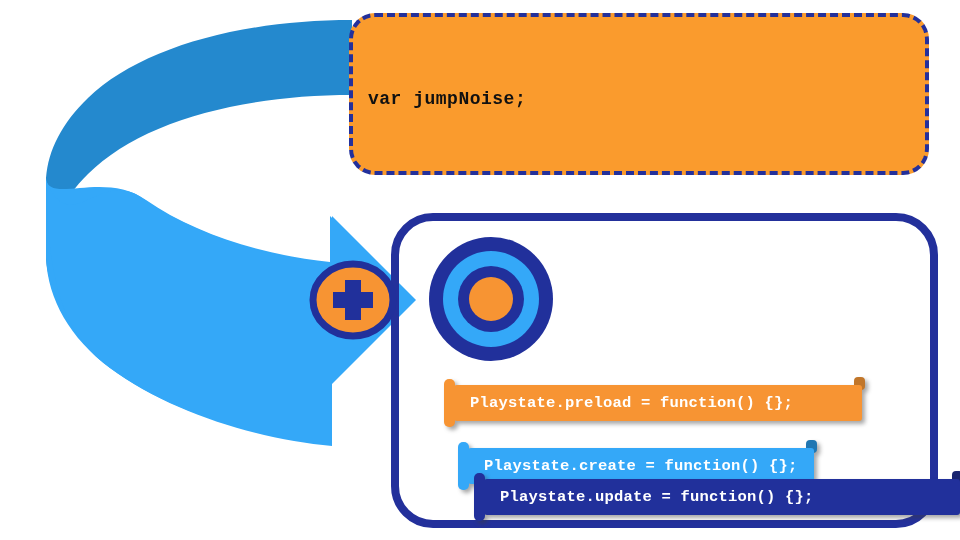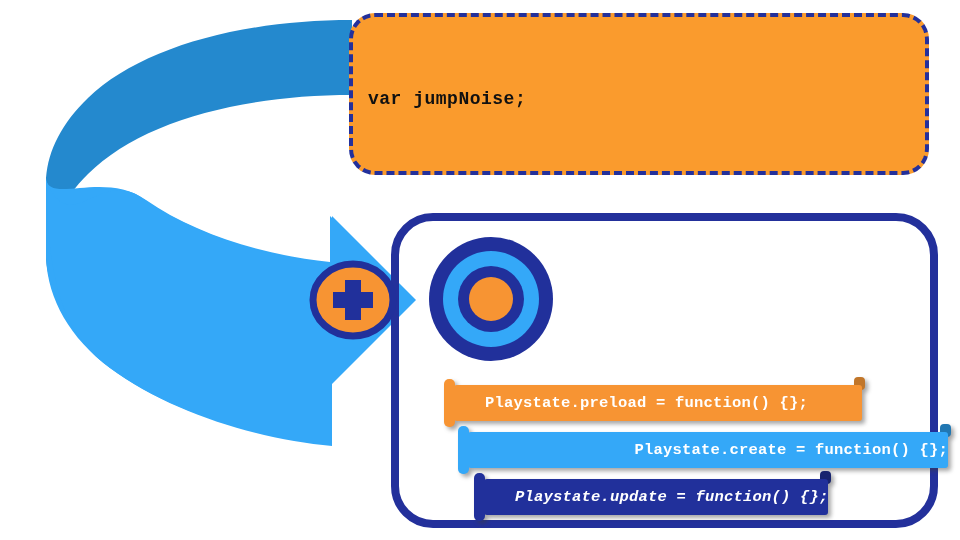--- a/index.html
+++ b/index.html
@@ -91,39 +91,39 @@
     position: absolute;
     right: -3px;
     top: -8px;
     width: 11px;
     height: 13px;
     border-radius: 4px;
   }
   .banner .code {
     position: relative;
     z-index: 3;
-    margin-left: 41px;
+    margin-left: 26px;
     font-family: "Liberation Mono", "DejaVu Sans Mono", monospace;
     font-weight: bold;
     font-size: 15.5px;
     color: #ffffff;
     white-space: pre;
     letter-spacing: 0.2px;
   }
 
   
   #banner-0 { left: 444px; top: 385px; width: 418px; }
   #banner-0 .body, #banner-0 .roll-left { background: #F79433; }
   #banner-0 .roll-right { background: #C1762A; }
   
-  #banner-1 { left: 458px; top: 432px; width: 490px; justify-content: flex-end; }
+  #banner-1 { left: 458px; top: 448px; width: 356px; }
   #banner-1 .body, #banner-1 .roll-left { background: #34A8F8; }
   #banner-1 .roll-right { background: #2177B2; }
   
-  #banner-2 { left: 474px; top: 479px; width: 354px; font-style: italic; }
+  #banner-2 { left: 474px; top: 479px; width: 486px; }
   #banner-2 .body, #banner-2 .roll-left { background: #21309B; }
   #banner-2 .roll-right { background: #18246F; }
 </style>
 </head>
 <body>
 
 <div id="stage">
 
   <svg class="layer" viewBox="0 0 960 540" xmlns="http://www.w3.org/2000/svg">
 

